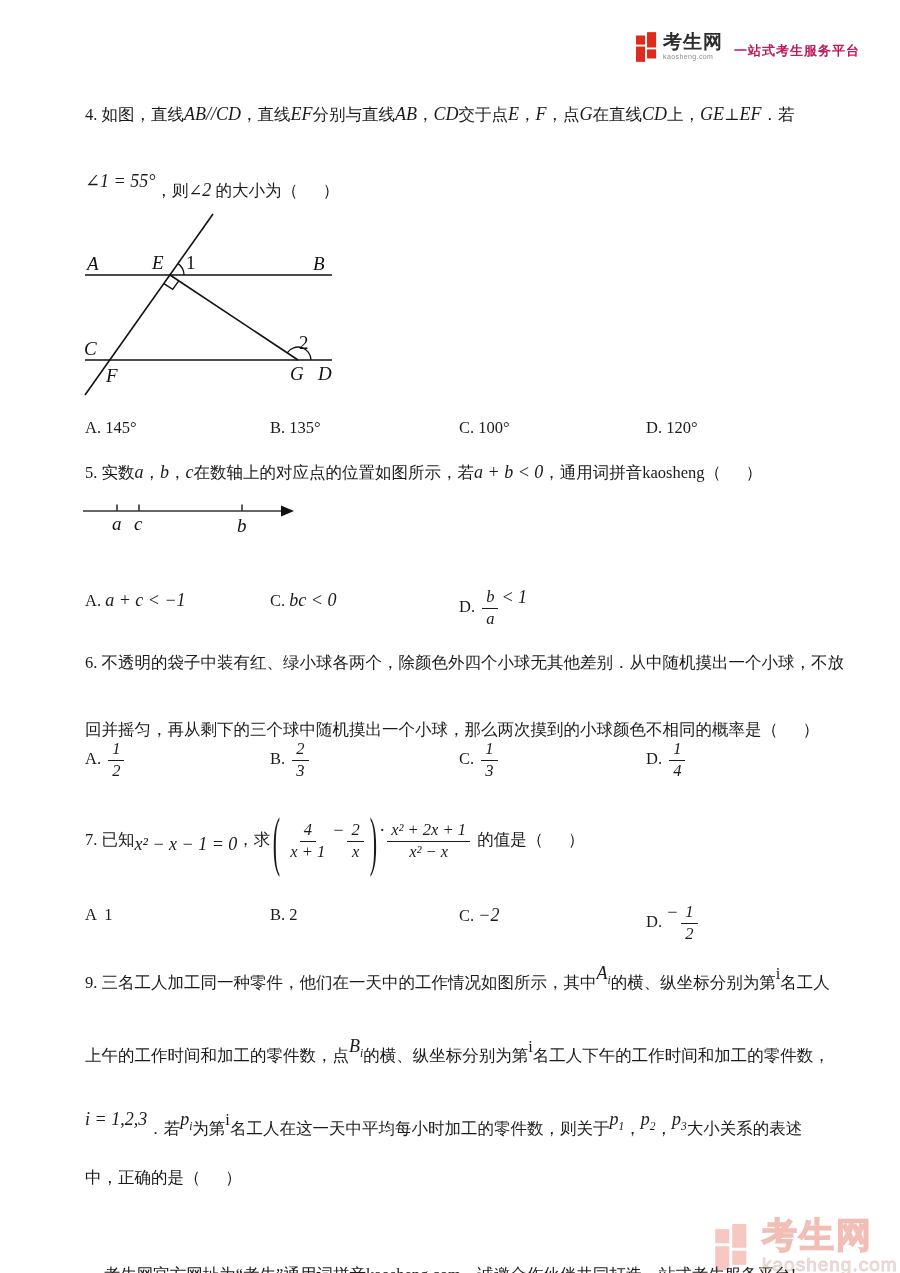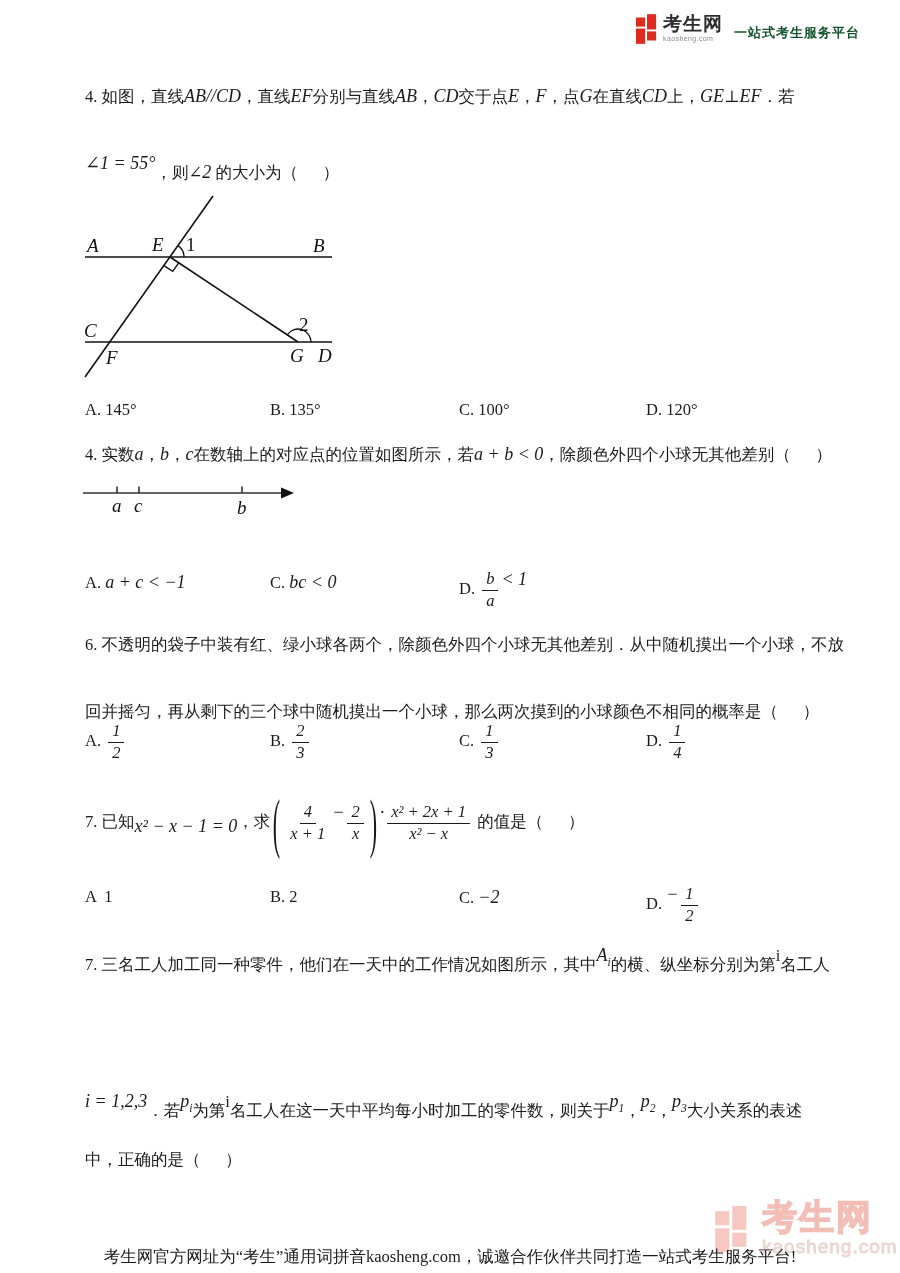--- a/index.html
+++ b/index.html
@@ -1,28 +1,28 @@
 <!DOCTYPE html>
 <html><head>
 <meta charset="utf-8">
 <style>
   html,body{margin:0;padding:0;}
   body{width:900px;height:1273px;position:relative;background:#ffffff;overflow:hidden;
        font-family:"Liberation Serif","DejaVu Serif",serif;color:#1b1b1b;font-size:16.5px;}
-  .page{position:absolute;inset:0;}
+  .page{position:absolute;inset:0;margin-top:18px;}
 
   
   .brand{position:absolute;left:636px;top:14px;display:flex;align-items:flex-start;}
   .brand-icon{width:23px;height:30px;margin-right:4px;}
   .brand-name{font-family:"Liberation Sans","DejaVu Sans",sans-serif;font-weight:bold;
               font-size:19px;line-height:20px;color:#2d2d2d;letter-spacing:1px;}
   .brand-domain{font-family:"Liberation Sans",sans-serif;font-size:7px;color:#8a8a8a;
                 letter-spacing:.4px;margin-top:1px;}
   .brand-tagline{font-family:"Liberation Sans",sans-serif;font-weight:bold;font-size:13px;
-                 color:#14532d;margin:10px 0 0 11px;letter-spacing:1px;}
+                 color:#be185d;margin:10px 0 0 11px;letter-spacing:1px;}
 
   
   .line{position:absolute;left:85px;white-space:pre;line-height:24px;}
   .opts{position:absolute;left:85px;display:grid;grid-template-columns:185px 189px 187px 1fr;
         white-space:pre;line-height:24px;}
   .math{font-family:"Liberation Serif","DejaVu Serif",serif;font-style:italic;font-size:18px;}
   .math sub{font-size:11.5px;font-style:italic;}
   .plain{}
   .raised{position:relative;top:-9px;text-align:right;}
   .lowered{position:relative;top:5px;text-align:center;}
@@ -92,21 +92,21 @@
     <text class="flab" x="318" y="362">D</text>
   </svg>
 
   <div class="opts" style="top:398px">
     <div class="opt"><span class="plain">A. 145°</span></div>
     <div class="opt"><span class="plain">B. 135°</span></div>
     <div class="opt"><span class="plain">C. 100°</span></div>
     <div class="opt"><span class="plain">D. 120°</span></div>
   </div>
 
-  <div class="line" style="top:442px"><span class="plain">4. 实数</span><span class="math">a</span><span class="plain">，</span><span class="math">b</span><span class="plain">，</span><span class="math">c</span><span class="plain">在数轴上的对应点的位置如图所示，若</span><span class="math">a + b &lt; 0</span><span class="plain">，除颜色外四个小球无其他差别（      ）</span></div>
+  <div class="line" style="top:442px"><span class="plain">5. 实数</span><span class="math">a</span><span class="plain">，</span><span class="math">b</span><span class="plain">，</span><span class="math">c</span><span class="plain">在数轴上的对应点的位置如图所示，若</span><span class="math">a + b &lt; 0</span><span class="plain">，通用词拼音kaosheng（      ）</span></div>
 
   <svg class="figure" style="left:75px;top:473px" width="228" height="50" viewBox="75 473 228 50">
     <g stroke="#333" stroke-width="1.6" fill="none">
       <line x1="83" y1="493" x2="281" y2="493"></line>
       <line x1="117" y1="486.5" x2="117" y2="493"></line>
       <line x1="139" y1="486.5" x2="139" y2="493"></line>
       <line x1="242" y1="486.5" x2="242" y2="493"></line>
     </g>
     <polygon points="281,487.5 294,493 281,498.5" fill="#111"></polygon>
     <text class="flab" x="112" y="512">a</text>
@@ -132,21 +132,22 @@
 
   <div class="line" style="top:803px"><span class="plain">7. 已知</span><span class="math lowered">x² − x − 1 = 0</span><span class="plain">，求</span><span class="bigp">(</span><span class="frac"><span class="num">4</span><span class="den">x + 1</span></span><span class="math raised">−</span><span class="frac"><span class="num">2</span><span class="den">x</span></span><span class="bigp">)</span><span class="math raised">·</span><span class="frac"><span class="num">x² + 2x + 1</span><span class="den">x² − x</span></span><span class="plain"> 的值是（      ）</span></div>
 
   <div class="opts" style="top:885px">
     <div class="opt"><span class="plain">A  1</span></div>
     <div class="opt"><span class="plain">B. 2</span></div>
     <div class="opt"><span class="plain">C. </span><span class="math">−2</span></div>
     <div class="opt"><span class="plain">D. </span><span class="math raised">−</span><span class="frac"><span class="num">1</span><span class="den">2</span></span></div>
   </div>
 
-  <div class="line" style="top:952px"><span class="plain">7. 三名工人加工同一种零件，他们在一天中的工作情况如图所示，其中</span><span class="math raised">A<sub>i</sub></span><span class="plain">的横、纵坐标分别为第</span><span class="plain raised">i</span><span class="plain">名工人</span></div>
+  <div class="line" style="top:952px"><span class="plain">9. 三名工人加工同一种零件，他们在一天中的工作情况如图所示，其中</span><span class="math raised">A<sub>i</sub></span><span class="plain">的横、纵坐标分别为第</span><span class="plain raised">i</span><span class="plain">名工人</span></div>
+  <div class="line" style="top:1025px"><span class="plain">上午的工作时间和加工的零件数，点</span><span class="math raised">B<sub>i</sub></span><span class="plain">的横、纵坐标分别为第</span><span class="plain raised">i</span><span class="plain">名工人下午的工作时间和加工的零件数，</span></div>
   <div class="line" style="top:1098px"><span class="math raised">i = 1,2,3</span><span class="plain">．若</span><span class="math raised">p<sub>i</sub></span><span class="plain">为第</span><span class="plain raised">i</span><span class="plain">名工人在这一天中平均每小时加工的零件数，则关于</span><span class="math raised">p<sub>1</sub></span><span class="plain">，</span><span class="math raised">p<sub>2</sub></span><span class="plain">，</span><span class="math raised">p<sub>3</sub></span><span class="plain">大小关系的表述</span></div>
   <div class="line" style="top:1148px"><span class="plain">中，正确的是（      ）</span></div>
 
   <div class="wm">
     <svg class="wm-icon" viewBox="0 0 24 31">
       <rect x="0" y="3.5" width="9.5" height="9.5" fill="#f6c8c1"></rect>
       <rect x="0" y="15" width="9.5" height="16" fill="#f6c8c1"></rect>
       <rect x="11.5" y="0" width="9.5" height="16" fill="#f6c8c1"></rect>
       <rect x="11.5" y="18" width="9.5" height="9.5" fill="#f6c8c1"></rect>
     </svg>

